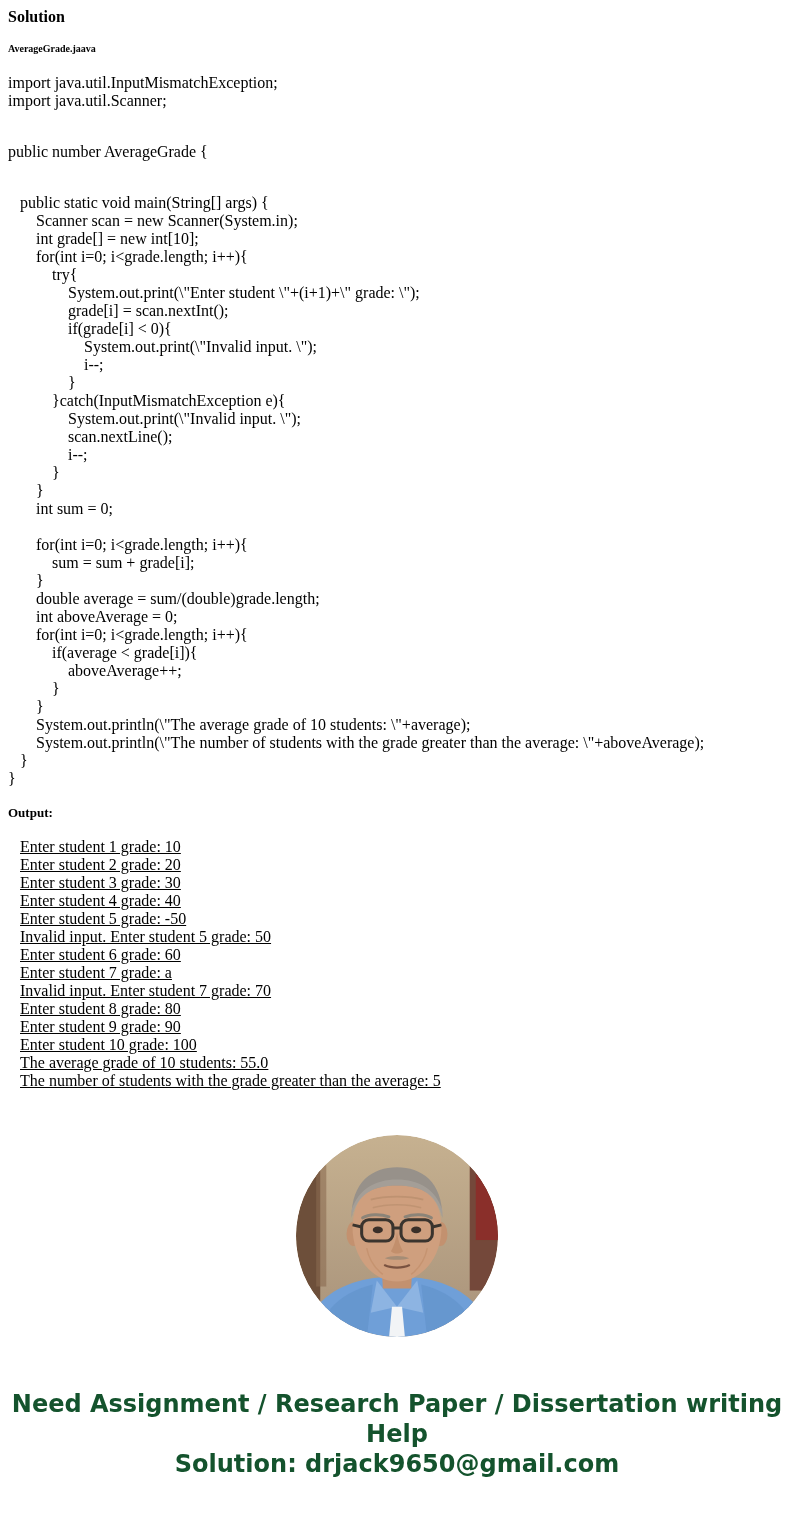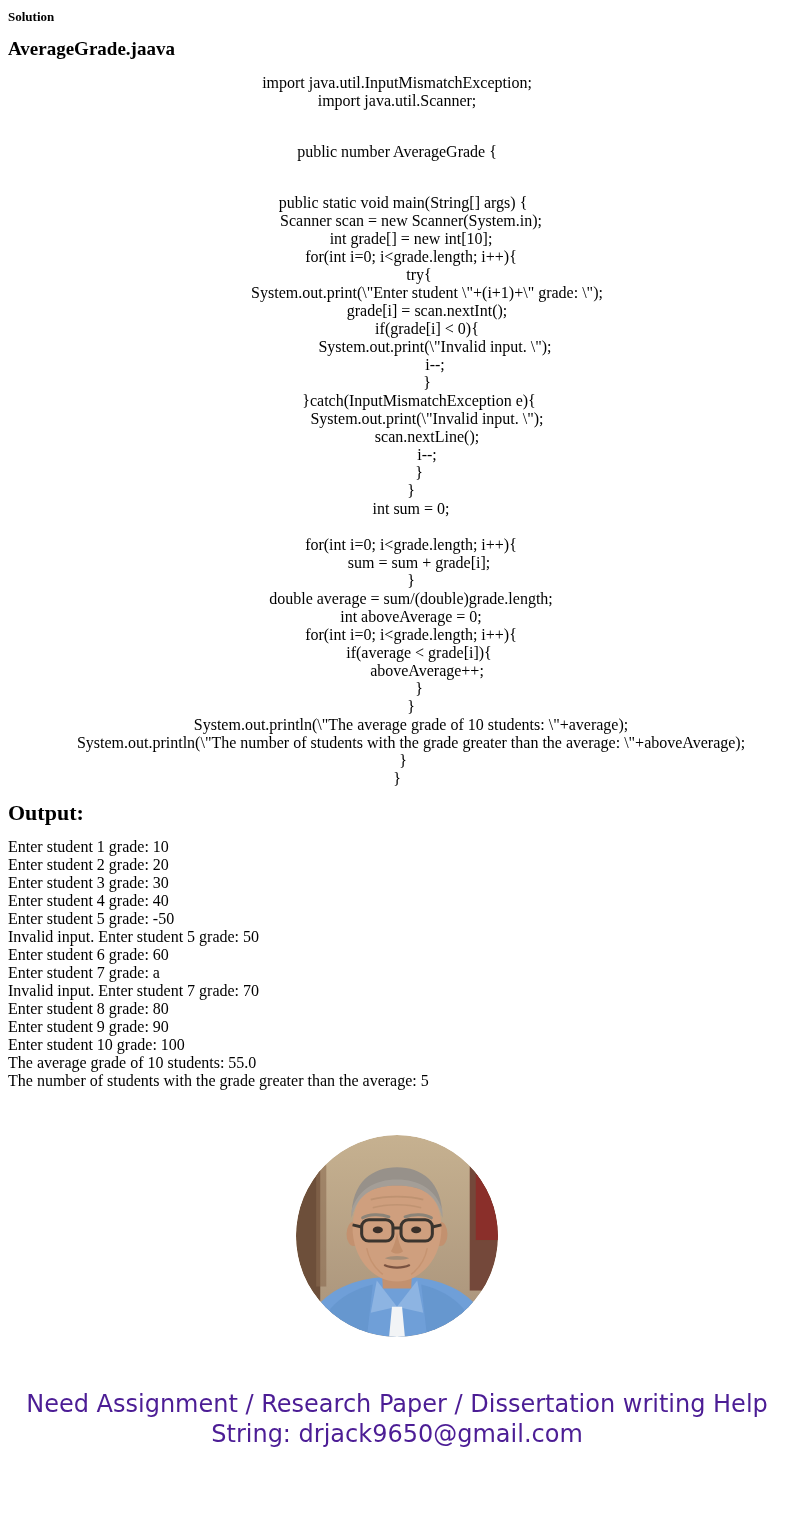--- a/index.html
+++ b/index.html
@@ -6,62 +6,62 @@
   html, body { margin: 0; padding: 0; background: #ffffff; color: #000000; }
   body {
     width: 794px;
     min-height: 1523px;
     padding: 8px;
     font-family: "Liberation Serif", serif;
     font-size: 16px;
     line-height: 18px;
   }
   .sol-heading {
-    font-size: 13px;
+    font-size: 16px;
     line-height: 18px;
     font-weight: bold;
     margin: 0 0 14px 0;
   }
   .file-heading {
-    font-size: 19px;
+    font-size: 10px;
     line-height: 18px;
     font-weight: bold;
     margin: 0 0 16px 0;
   }
   .code-section .code-block {
     white-space: pre-wrap;
     margin: 0 0 33px 0;
-    text-align: center;
   }
   .code-section .code-block:nth-child(3) { margin-bottom: 0; }
   .code-section .code-block:last-child { margin-bottom: 16px; }
   .output-heading {
-    font-size: 22px;
+    font-size: 13px;
     line-height: 18px;
     font-weight: bold;
     margin: 0 0 16px 0;
   }
   .output-lines {
     white-space: pre-wrap;
-    margin: 0;
+    margin: 12px;
+    text-decoration: underline;
   }
   .avatar-wrap {
     margin-top: 45px;
     display: flex;
     justify-content: center;
   }
   .avatar-wrap svg { display: block; border-radius: 50%; }
   .promo {
     margin-top: 52px;
     text-align: center;
     font-family: "DejaVu Sans", sans-serif;
-    font-weight: normal;
+    font-weight: bold;
     font-size: 24px;
     line-height: 30px;
-    color: #4c1d95;
+    color: #14532d;
   }
 </style>
 </head>
 <body>
 
 <div class="page">
 
   <h1 class="sol-heading">Solution</h1>
 
   <h2 class="file-heading">AverageGrade.jaava</h2>
@@ -182,16 +182,16 @@
         <path d="M88,129 C94,132 106,132 112,129" stroke="#7a5240" stroke-width="2.2" fill="none" stroke-linecap="round"></path>
 
         <path d="M70,112 C72,122 78,132 86,138" stroke="#bf8c68" stroke-width="1.4" fill="none" opacity="0.6"></path>
         <path d="M130,112 C128,122 122,132 114,138" stroke="#bf8c68" stroke-width="1.4" fill="none" opacity="0.6"></path>
       </g>
     </svg>
   </div>
 
   <div class="promo">
     <div>Need Assignment / Research Paper / Dissertation writing Help</div>
-    <div>String: drjack9650@gmail.com</div>
+    <div>Solution: drjack9650@gmail.com</div>
   </div>
 
 </div>
 
 </body></html>

